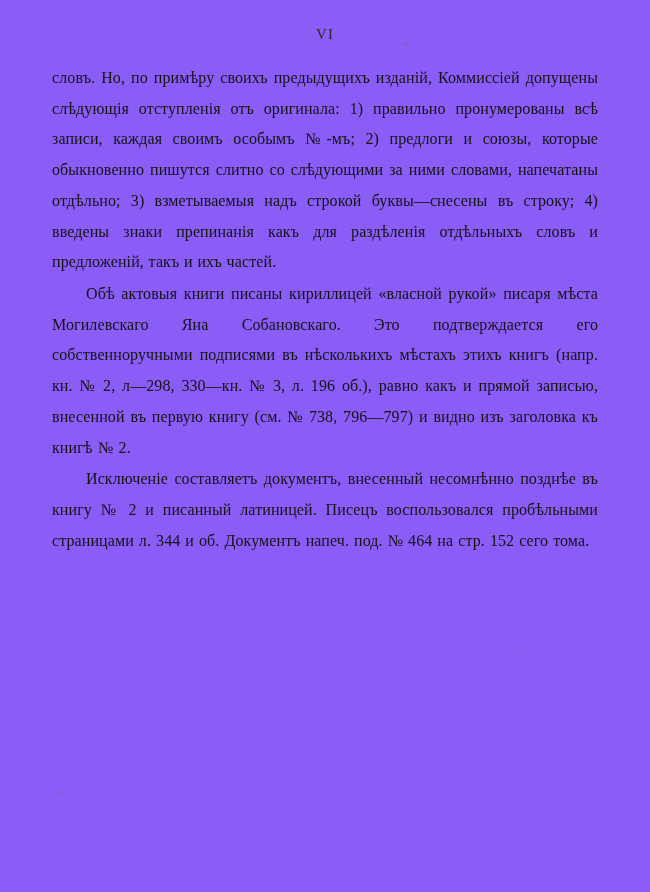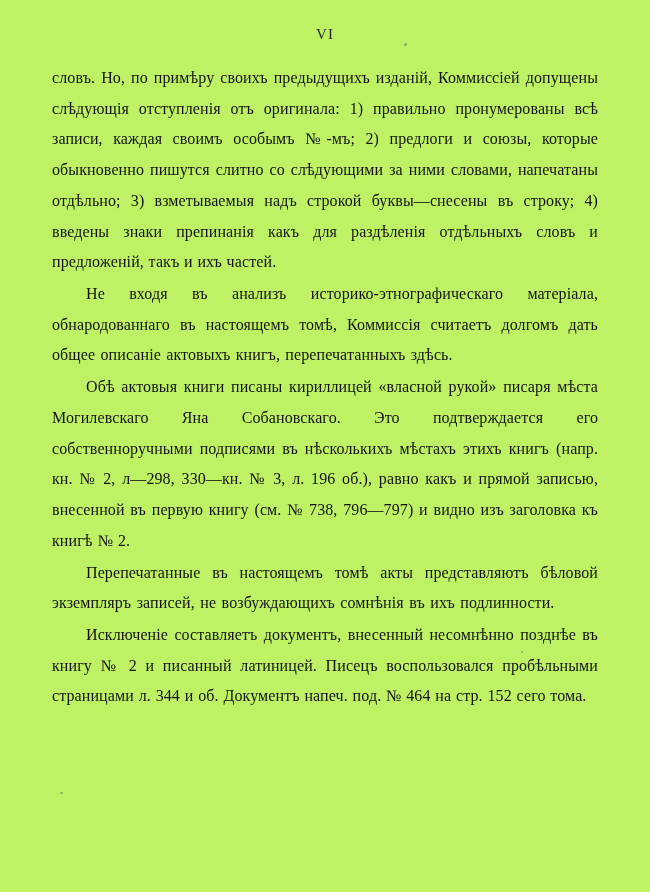--- a/index.html
+++ b/index.html
@@ -14,21 +14,21 @@
     color: #1b1b1b;
     position: relative;
     overflow: hidden;
   }
   .page {
     position: relative;
     width: 650px;
     height: 892px;
     box-sizing: border-box;
     padding: 22px 52px 28px 52px;
-    background: #bef264;
+    background: #8b5cf6;
   }
   .page-number {
     text-align: center;
     font-size: 15px;
     letter-spacing: 1px;
     color: #2a2a2a;
     margin: 4px 0 20px 0;
     font-family: "Liberation Serif", "DejaVu Serif", serif;
   }
   .body-text {
@@ -61,23 +61,21 @@
 </style>
 </head>
 <body>
 
 <div class="page">
 
   <div class="page-number">VI</div>
 
   <div class="body-text">
     <p class="para">словъ. Но, по примѣру своихъ предыдущихъ изданій, Коммиссіей допущены слѣдующія отступленія отъ оригинала: 1) правильно пронумерованы всѣ записи, каждая своимъ особымъ №-мъ; 2) предлоги и союзы, которые обыкновенно пишутся слитно со слѣдующими за ними словами, напечатаны отдѣльно; 3) взметываемыя надъ строкой буквы—снесены въ строку; 4) введены знаки препинанія какъ для раздѣленія отдѣльныхъ словъ и предложеній, такъ и ихъ частей.</p>
-    <p class="para indent">Не входя въ анализъ историко-этнографическаго матеріала, обнародованнаго въ настоящемъ томѣ, Коммиссія считаетъ долгомъ дать общее описаніе актовыхъ книгъ, перепечатанныхъ здѣсь.</p>
     <p class="para indent">Обѣ актовыя книги писаны кириллицей «власной рукой» писаря мѣста Могилевскаго Яна Собановскаго. Это подтверждается его собственноручными подписями въ нѣсколькихъ мѣстахъ этихъ книгъ (напр. кн. № 2, л—298, 330—кн. № 3, л. 196 об.), равно какъ и прямой записью, внесенной въ первую книгу (см. № 738, 796—797) и видно изъ заголовка къ книгѣ № 2.</p>
-    <p class="para indent">Перепечатанные въ настоящемъ томѣ акты представляютъ бѣловой экземпляръ записей, не возбуждающихъ сомнѣнія въ ихъ подлинности.</p>
     <p class="para indent">Исключеніе составляетъ документъ, внесенный несомнѣнно позднѣе въ книгу № 2 и писанный латиницей. Писецъ воспользовался пробѣльными страницами л. 344 и об. Документъ напеч. под. № 464 на стр. 152 сего тома.</p>
   </div>
 
   <span class="speck" style="left:404px; top:43px; width:3px; height:3px;"></span>
   <span class="speck" style="left:146px; top:320px; width:2px; height:2px;"></span>
   <span class="speck" style="left:60px; top:792px; width:3px; height:2px;"></span>
   <span class="speck" style="left:521px; top:651px; width:2px; height:2px;"></span>
 </div>
 
 </body></html>

